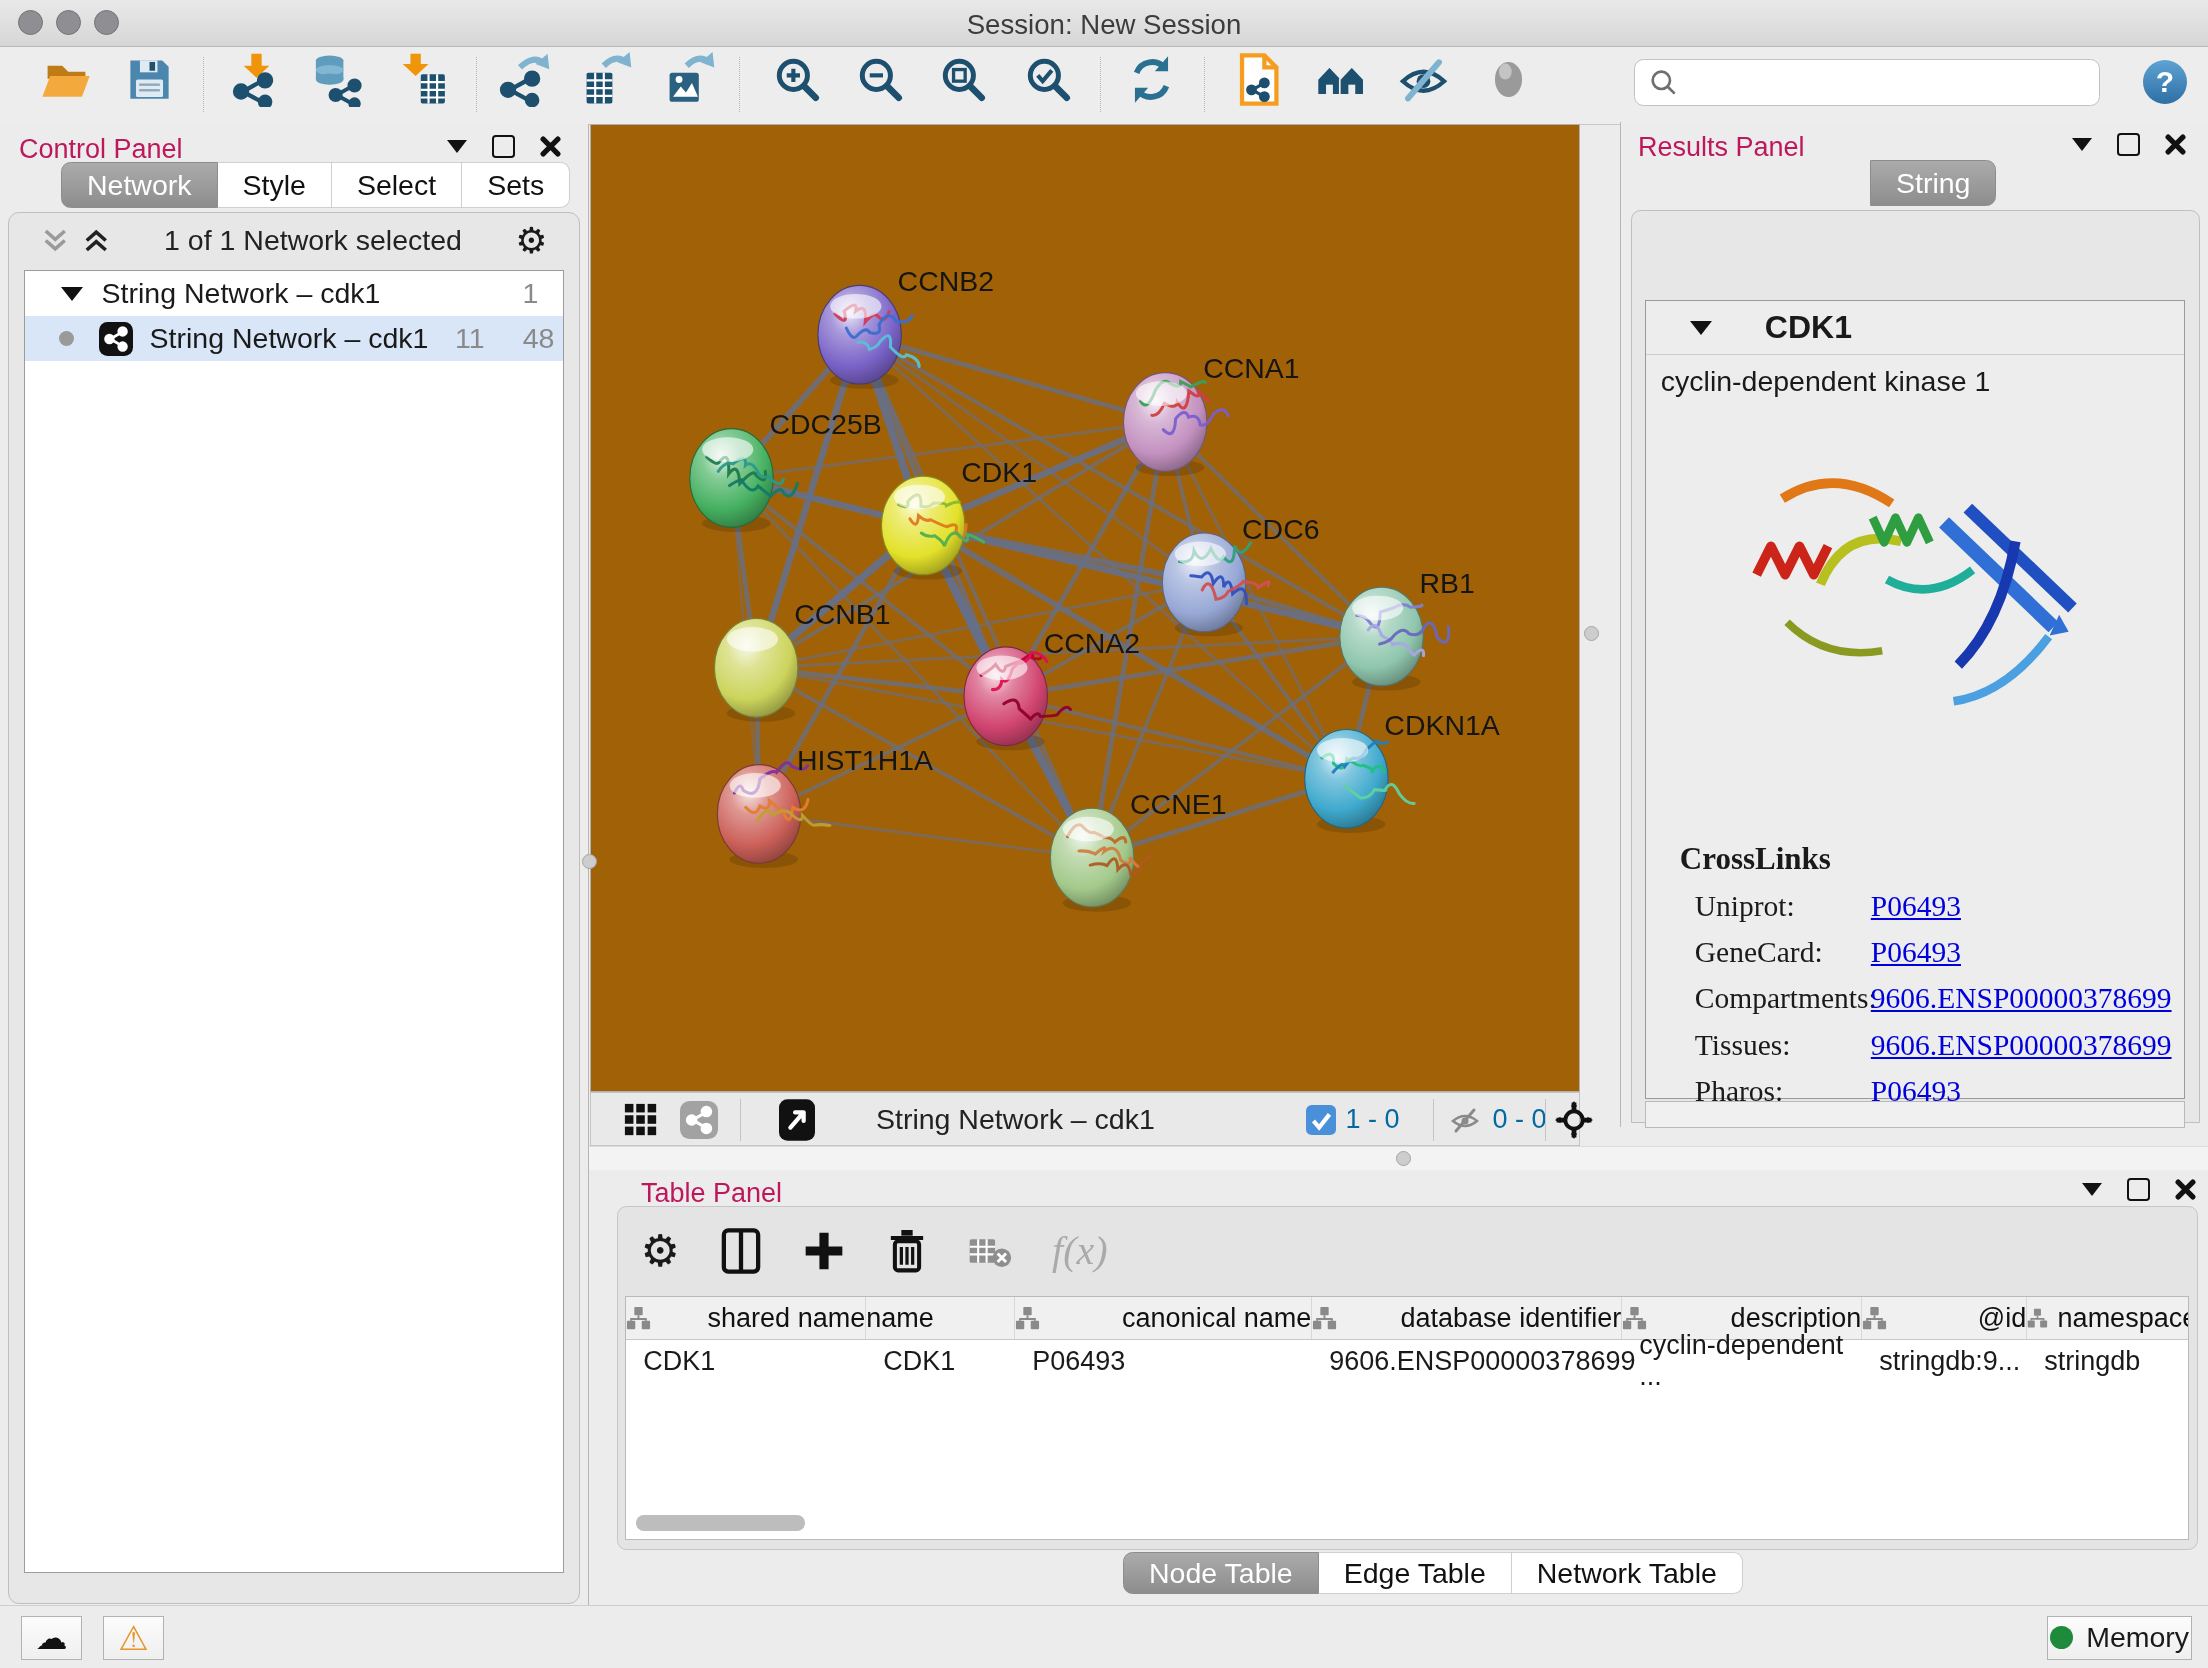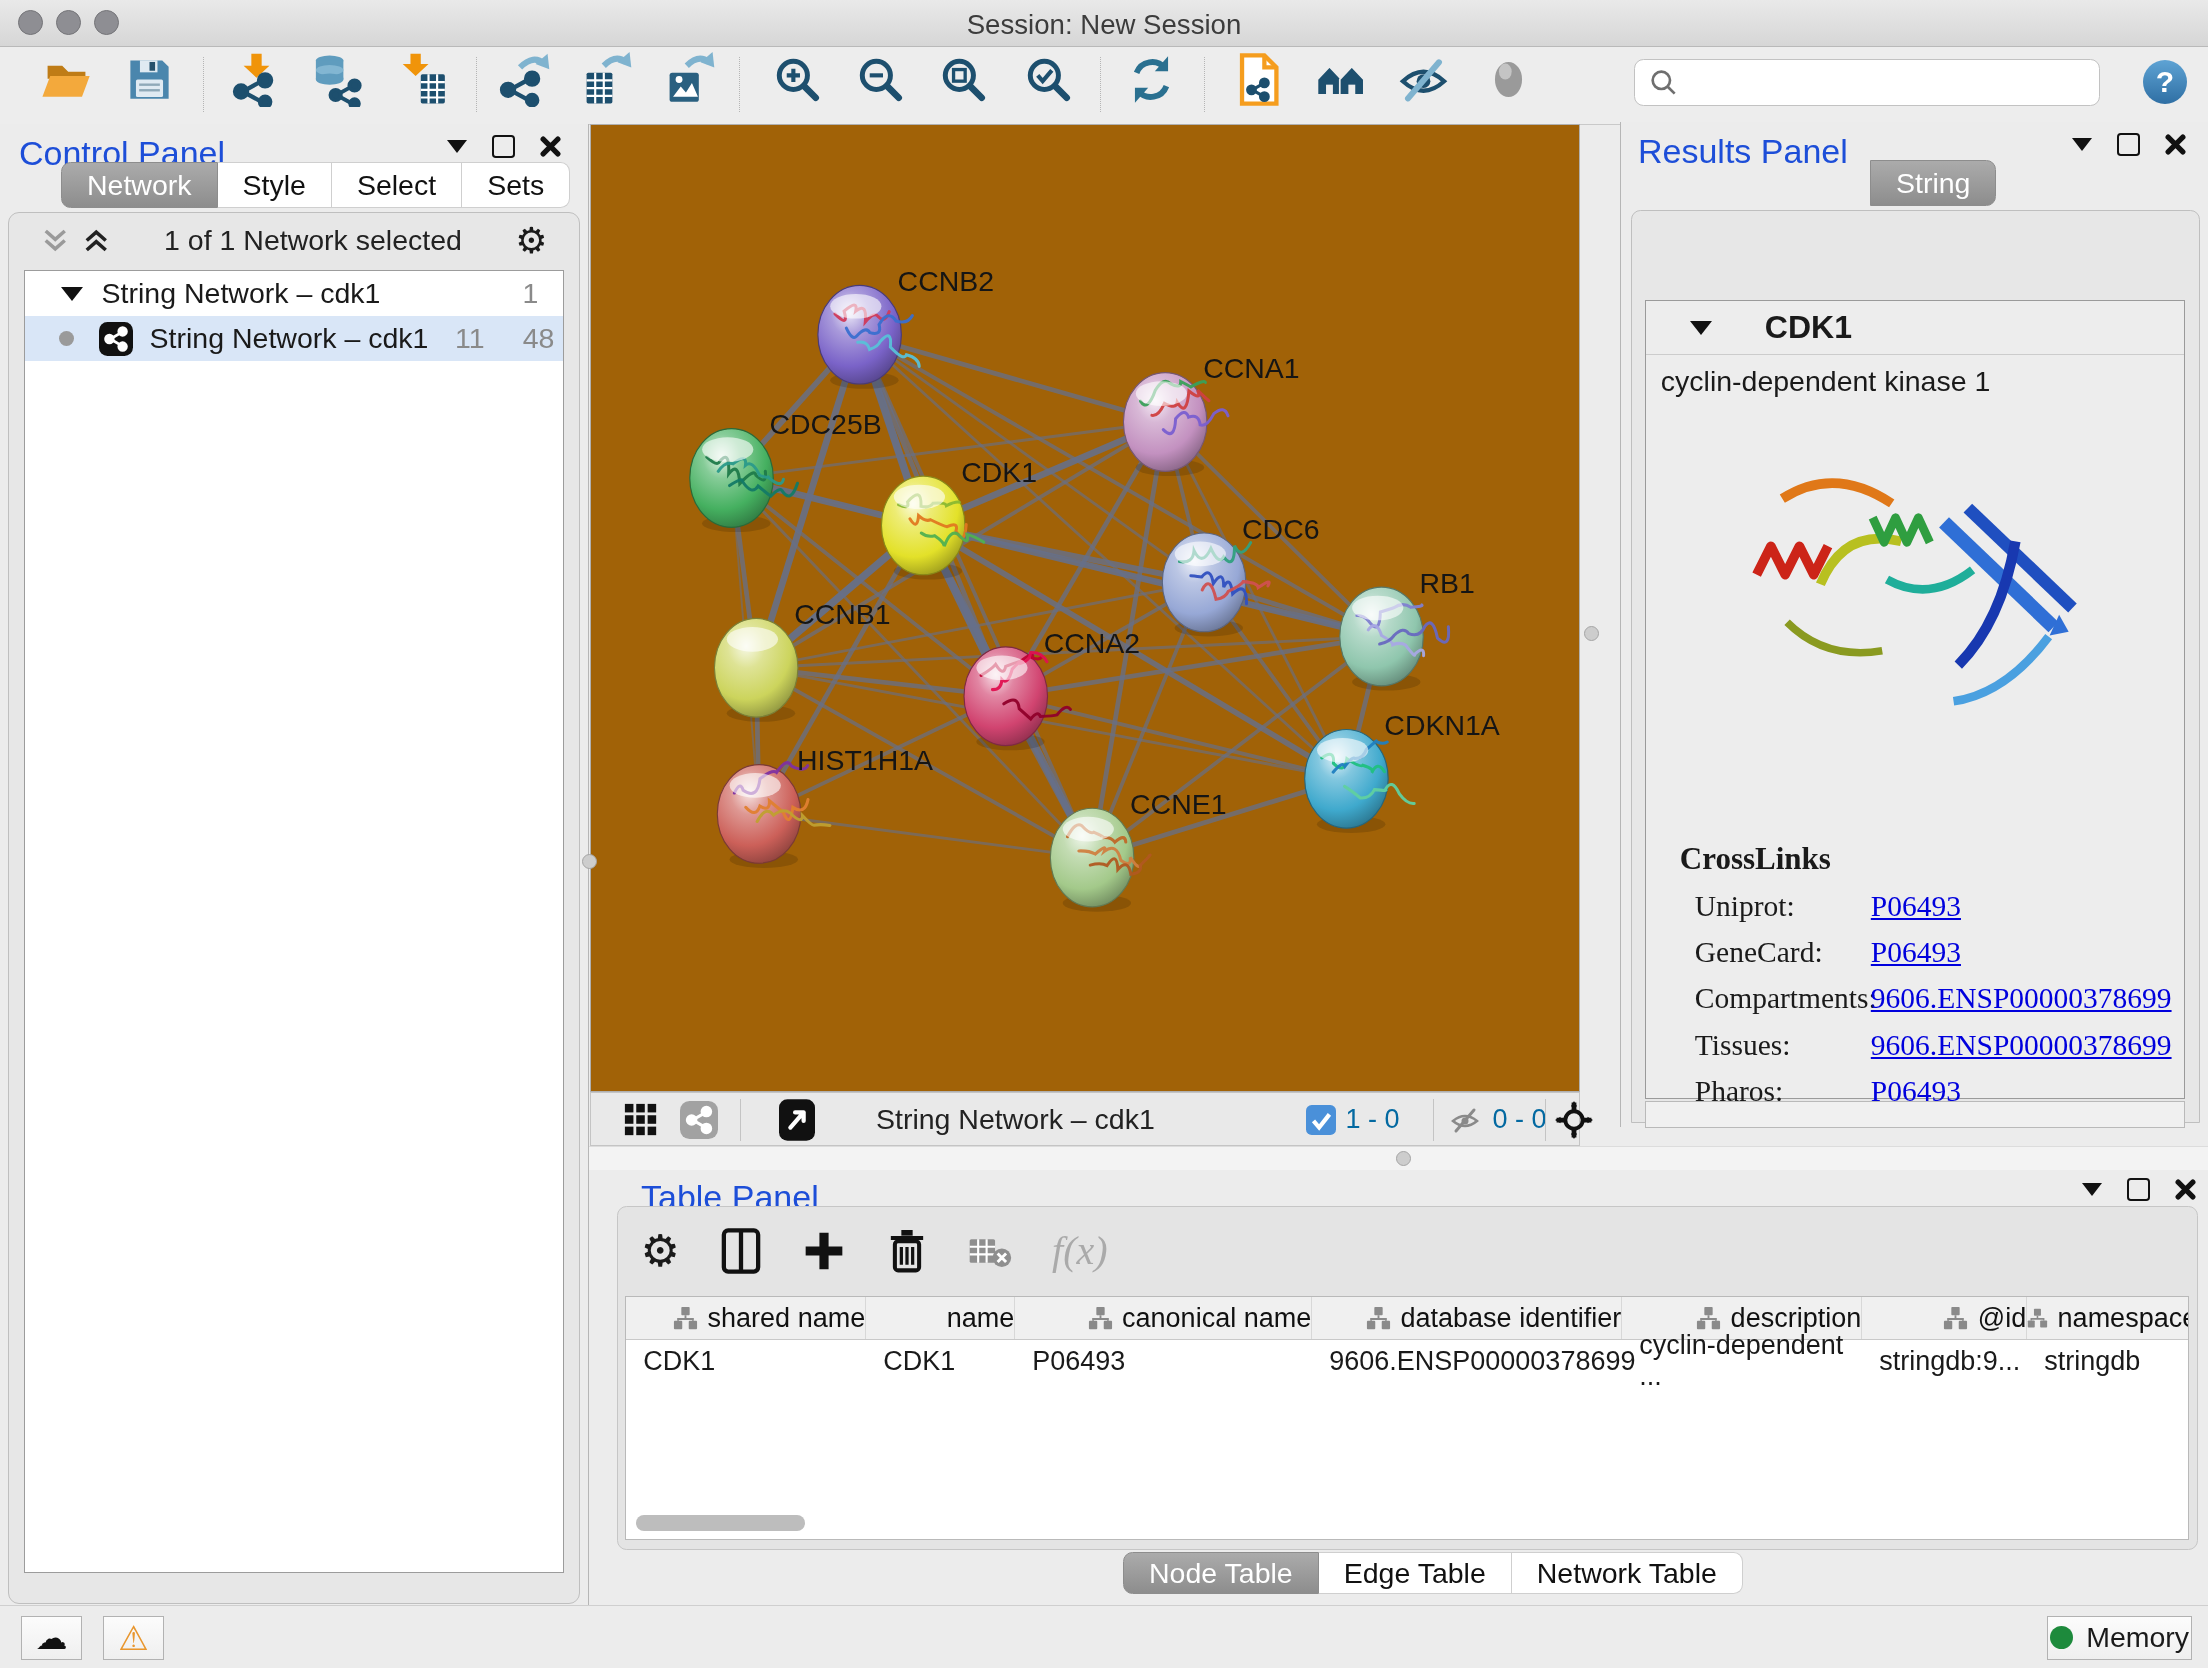--- a/index.html
+++ b/index.html
@@ -20,21 +20,21 @@
   .tb{top:1.9px;}
   .tsep{position:absolute;top:9.5px;height:55px;border-left:1.9px dotted #b5b5b5;}
   .searchbox{position:absolute;left:1634px;top:12.4px;width:464px;height:45px;
     background:#fff;border:1px solid #c2c2c2;border-radius:9.5px;display:flex;align-items:center;}
   .searchbox input{border:none;outline:none;flex:1;font-size:26px;height:38px;
     font-family:"Liberation Sans",sans-serif;background:transparent;}
   .helpbtn{position:absolute;left:2143px;top:13.3px;width:44px;height:44px;border-radius:50%;
     background:linear-gradient(#5ea3d4,#2f6fa4);color:#fff;font-size:30px;font-weight:bold;
     display:flex;align-items:center;justify-content:center;}
   
-  .ptitle{font-size:34px;color:#1d4ed8;}
+  .ptitle{font-size:27px;color:#be185d;}
   .pctl{position:absolute;top:11.4px;display:flex;gap:25px;align-items:center;}
   .tri{width:0;height:0;border-left:10.5px solid transparent;border-right:10.5px solid transparent;
     border-top:13.3px solid #111;}
   .sq{width:19px;height:19px;border:2.9px solid #111;border-radius:3.8px;}
   
   .tab{height:44px;padding:0 25px;display:flex;align-items:center;justify-content:center;
     font-size:28.5px;background:#fff;border:1px solid #cfcfcf;border-left:none;color:#111;}
   .tab:first-child{border-left:1px solid #cfcfcf;border-radius:9.5px 0 0 9.5px;}
   .tab:last-child{border-radius:0 9.5px 9.5px 0;}
   .tab.sel{background:linear-gradient(#ababab,#8d8d8d);color:#fff;border-color:#8d8d8d;}
@@ -95,21 +95,21 @@
   
   .table-panel{position:absolute;left:589px;top:1170px;width:1620px;height:436px;background:#ececec;}
   .tp-title{position:absolute;left:52px;top:7.6px;}
   .tp-box{position:absolute;left:27.6px;right:11.4px;top:36px;height:342px;background:#e4e4e4;
     border:1px solid #c6c6c6;border-radius:9.5px;}
   .tp-tools{position:absolute;left:23px;top:13.3px;height:61px;display:flex;align-items:center;gap:40px;}
   .fx{font-family:"Liberation Serif",serif;font-style:italic;font-size:40px;color:#aaa;}
   .tbl{position:absolute;left:7.6px;right:7.6px;top:89px;bottom:9.5px;background:#fff;
     border:1px solid #b9b9b9;overflow:hidden;}
   .thead{display:flex;height:42px;background:#f0f0f0;border-bottom:1px solid #c9c9c9;}
-  .th{display:flex;align-items:center;justify-content:flex-end;gap:9.5px;font-size:27px;
+  .th{display:flex;align-items:center;justify-content:space-between;gap:9.5px;font-size:27px;
     border-right:1px solid #d8d8d8;box-sizing:border-box;color:#111;}
   .trow{display:flex;height:42px;}
   .td{display:flex;align-items:center;font-size:27px;padding-left:17px;box-sizing:border-box;}
   .hscroll{position:absolute;left:9.5px;bottom:7.6px;width:169px;height:16px;background:#bdbdbd;
     border-radius:8.6px;}
   .tp-tabs{position:absolute;left:534px;top:382px;display:flex;}
   .tp-tabs .tab{height:40px;}
   
   .statusbar{position:absolute;left:0;top:1605px;width:2208px;height:63px;background:#ececec;
     border-top:1px solid #cfcfcf;}

